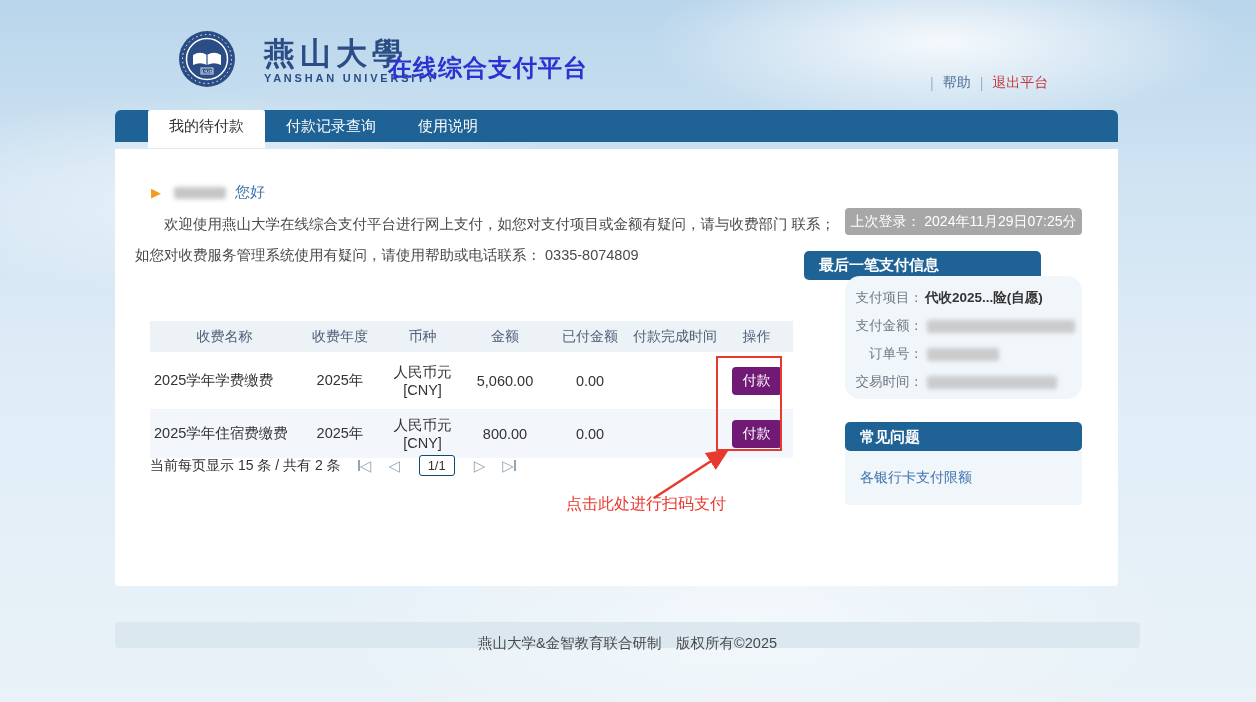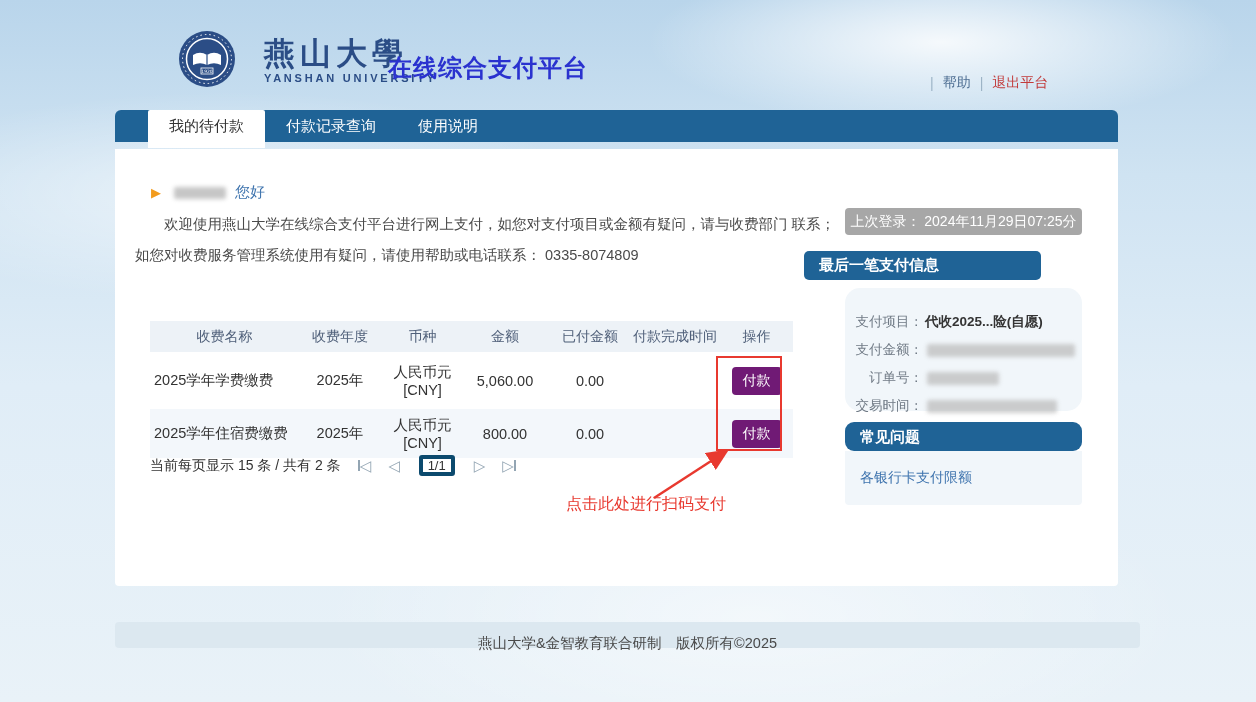--- a/index.html
+++ b/index.html
@@ -50,44 +50,44 @@
   .fee-table tr.r2 td { height:49px; background:#f3f7fb; }
   .fee-table th.cname, .fee-table td.cname { text-align:left; padding-left:4px; }
   .fee-table th.cname { text-align:center; }
   .cur2 { display:block; line-height:18px; }
   .pay-btn { width:50px; height:28px; background:#701a75; color:#fff; border:none;
     border-radius:4px; font-size:14px; cursor:pointer; font-family:inherit; }
 
   .pagination { left:35px; top:306px; display:flex; align-items:center; gap:17px; font-size:14px; color:#333; }
   .pg { color:#93a5b3; font-size:15px; cursor:pointer; display:inline-flex; align-items:center; }
   .pg .bar { display:inline-block; width:2px; height:11px; background:#93a5b3; }
-  .page-input { width:36px; height:21px; border:4px solid #0c4a6e; border-radius:3px;
+  .page-input { width:36px; height:21px; border:1px solid #0c4a6e; border-radius:3px;
     text-align:center; font-size:13px; color:#333; font-family:inherit; margin:0 2px; }
 
   
   .red-rect { left:716px; top:356px; width:66px; height:95px; border:2px solid #e8392f; z-index:4; }
   .arrow-svg { left:640px; top:443px; z-index:4; }
   .annotation { left:566px; top:494px; font-size:16px; color:#e8392f; z-index:4; }
 
   
   .last-login { left:845px; top:208px; width:237px; height:27px; background:#a7a7a7;
     border-radius:4px; color:#fff; font-size:14px; line-height:27px; text-align:center; z-index:2; }
   .panel-header { width:237px; height:29px; background:#1f6396; border-radius:5px;
     color:#fff; font-size:15px; font-weight:bold; line-height:29px; padding-left:15px; z-index:2; }
   .ph-payment { left:804px; top:251px;font-family:Liberation Serif, serif; }
   .panel-body { width:237px; background:#f1f6fa; border-radius:0 0 4px 4px; z-index:2; }
-  .pb-payment { left:845px; top:288px; height:123px; padding-top:25px;border-radius:15px; }
+  .pb-payment { left:845px; top:276px; height:123px; padding-top:13px;border-radius:15px; }
   .info-row { display:flex; align-items:center; margin-bottom:10px; font-size:13.5px; }
   .info-label { width:78px; text-align:right; color:#707a85; flex:none; }
   .info-value { color:#333; font-weight:bold; margin-left:2px; }
   .masked { display:inline-block; height:13px; border-radius:2px; background:#bdbdbd;
     filter:blur(2px); opacity:.75; margin-left:4px; }
   .m-name { width:52px; height:12px; background:#b3b3b3; }
   .m-amount { width:148px; } .m-order { width:72px; } .m-time { width:130px; }
-  .ph-faq { left:845px; top:422px;border-radius:9px; }
+  .ph-faq { left:845px; top:422px; }
   .pb-faq { left:845px; top:451px; height:54px; display:flex; align-items:center; padding-left:15px; }
   .faq-link { color:#3f74ae; font-size:14px; cursor:pointer; text-decoration:none; }
 
   
   .footer { left:115px; top:622px; width:1025px; height:26px; background:#dce8f0;
     border-radius:4px; text-align:center; line-height:43px; font-size:14.5px; color:#4a4a4a; }
 </style>
 </head>
 <body>
 

